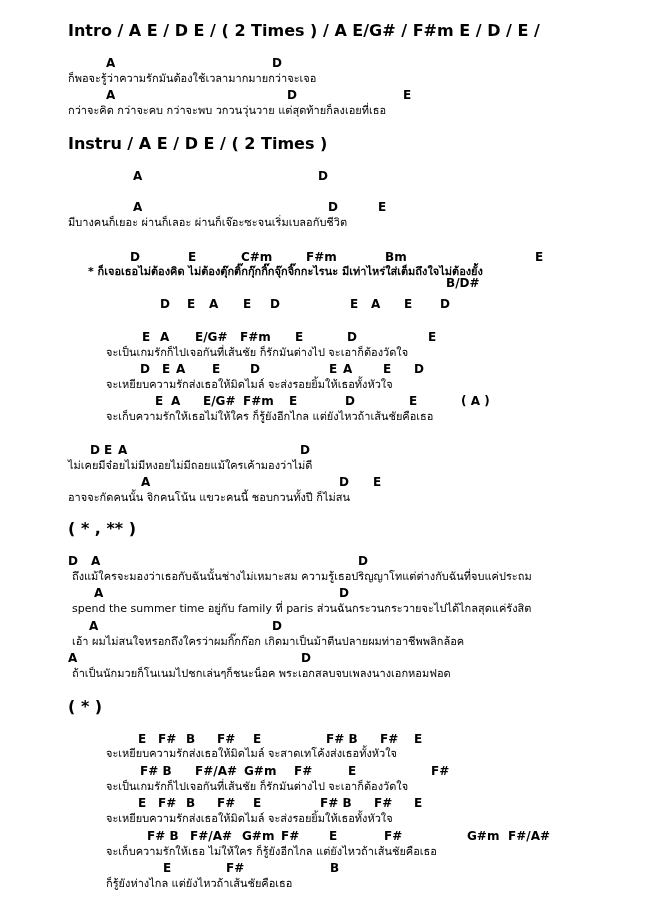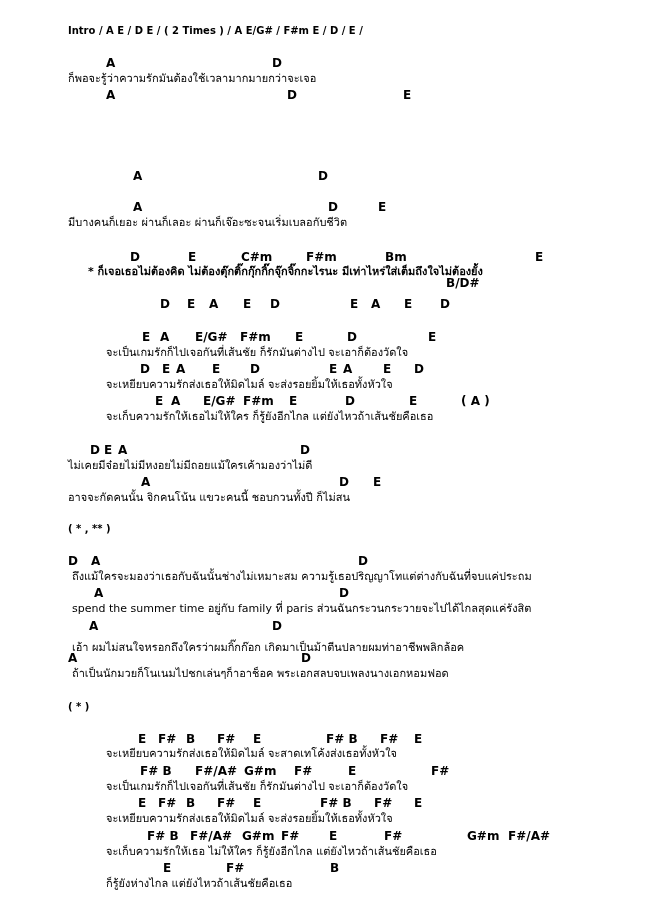--- a/index.html
+++ b/index.html
@@ -1,37 +1,39 @@
 <!DOCTYPE html>
 <html><head>
 <meta charset="utf-8">
 <style>
   html, body { margin: 0; padding: 0; background: #ffffff; }
   body { width: 666px; height: 919px; position: relative; overflow: hidden;
          font-family: "DejaVu Sans", sans-serif; color: #000; }
   .sheet { position: absolute; left: 0; top: 0; width: 666px; height: 919px; }
   .ln { position: absolute; white-space: nowrap; line-height: 16px; }
-  .hdr { font-weight: bold; font-size: 10px; }
+  .hdr { font-weight: bold; font-size: 16px; }
   .lyr { font-size: 11px; }
   .ch { position: absolute; font-weight: bold; font-size: 12px; white-space: nowrap; line-height: 16px; }
 </style>
 </head>
 <body>
 
 <div class="sheet">
 
   <div class="ln hdr" style="left:68px;top:23px;">Intro  / A E / D E /  ( 2 Times )  / A E/G# / F#m E / D / E /</div>
 
   <div class="ch" style="left:106px;top:55px;">A</div>
   <div class="ch" style="left:272px;top:55px;">D</div>
   <div class="ln lyr" style="left:68px;top:71px;">ก็พอจะรู้ว่าความรักมันต้องใช้เวลามากมายกว่าจะเจอ</div>
   <div class="ch" style="left:106px;top:87px;">A</div>
   <div class="ch" style="left:287px;top:87px;">D</div>
   <div class="ch" style="left:403px;top:87px;">E</div>
+  <div class="ln lyr" style="left:68px;top:103px;">กว่าจะคิด กว่าจะคบ กว่าจะพบ วกวนวุ่นวาย แต่สุดท้ายก็ลงเอยที่เธอ</div>
 
+  <div class="ln hdr" style="left:68px;top:136px;">Instru  / A E / D E /  ( 2 Times )</div>
 
   <div class="ch" style="left:133px;top:168px;">A</div>
   <div class="ch" style="left:318px;top:168px;">D</div>
   <div class="ch" style="left:133px;top:199px;">A</div>
   <div class="ch" style="left:328px;top:199px;">D</div>
   <div class="ch" style="left:378px;top:199px;">E</div>
   <div class="ln lyr" style="left:68px;top:215px;">มีบางคนก็เยอะ ผ่านก็เลอะ ผ่านก็เจ๊อะซะจนเริ่มเบลอกับชีวิต</div>
 
   <div class="ch" style="left:130px;top:249px;">D</div>
   <div class="ch" style="left:188px;top:249px;">E</div>
@@ -96,24 +98,24 @@
 
   <div class="ch" style="left:68px;top:553px;">D</div>
   <div class="ch" style="left:91px;top:553px;">A</div>
   <div class="ch" style="left:358px;top:553px;">D</div>
   <div class="ln lyr" style="left:72px;top:569px;">ถึงแม้ใครจะมองว่าเธอกับฉันนั้นช่างไม่เหมาะสม ความรู้เธอปริญญาโทแต่ต่างกับฉันที่จบแค่ประถม</div>
   <div class="ch" style="left:94px;top:585px;">A</div>
   <div class="ch" style="left:339px;top:585px;">D</div>
   <div class="ln lyr" style="left:72px;top:601px;text-align:right;">spend the summer time อยู่กับ family ที่ paris ส่วนฉันกระวนกระวายจะไปได้ไกลสุดแค่รังสิต</div>
   <div class="ch" style="left:89px;top:618px;">A</div>
   <div class="ch" style="left:272px;top:618px;">D</div>
-  <div class="ln lyr" style="left:72px;top:634px;margin-top:6px;">เอ้า ผมไม่สนใจหรอกถึงใครว่าผมกิ๊กก๊อก เกิดมาเป็นม้าตีนปลายผมท่าอาชีพพลิกล้อค</div>
+  <div class="ln lyr" style="left:72px;top:634px;">เอ้า ผมไม่สนใจหรอกถึงใครว่าผมกิ๊กก๊อก เกิดมาเป็นม้าตีนปลายผมท่าอาชีพพลิกล้อค</div>
   <div class="ch" style="left:68px;top:650px;">A</div>
   <div class="ch" style="left:301px;top:650px;">D</div>
-  <div class="ln lyr" style="left:72px;top:666px;">ถ้าเป็นนักมวยก็โนเนมไปชกเล่นๆก็าอาช็อค พระเอกสลบจบเพลงนางเอกหอมฟอด</div>
+  <div class="ln lyr" style="left:72px;top:666px;">ถ้าเป็นนักมวยก็โนเนมไปชกเล่นๆก็ชนะน็อค พระเอกสลบจบเพลงนางเอกหอมฟอด</div>
 
   <div class="ln hdr" style="left:68px;top:699px;">( * )</div>
 
   <div class="ch" style="left:138px;top:731px;">E</div>
   <div class="ch" style="left:158px;top:731px;">F#</div>
   <div class="ch" style="left:186px;top:731px;">B</div>
   <div class="ch" style="left:217px;top:731px;">F#</div>
   <div class="ch" style="left:253px;top:731px;">E</div>
   <div class="ch" style="left:326px;top:731px;">F# B</div>
   <div class="ch" style="left:380px;top:731px;">F#</div>

